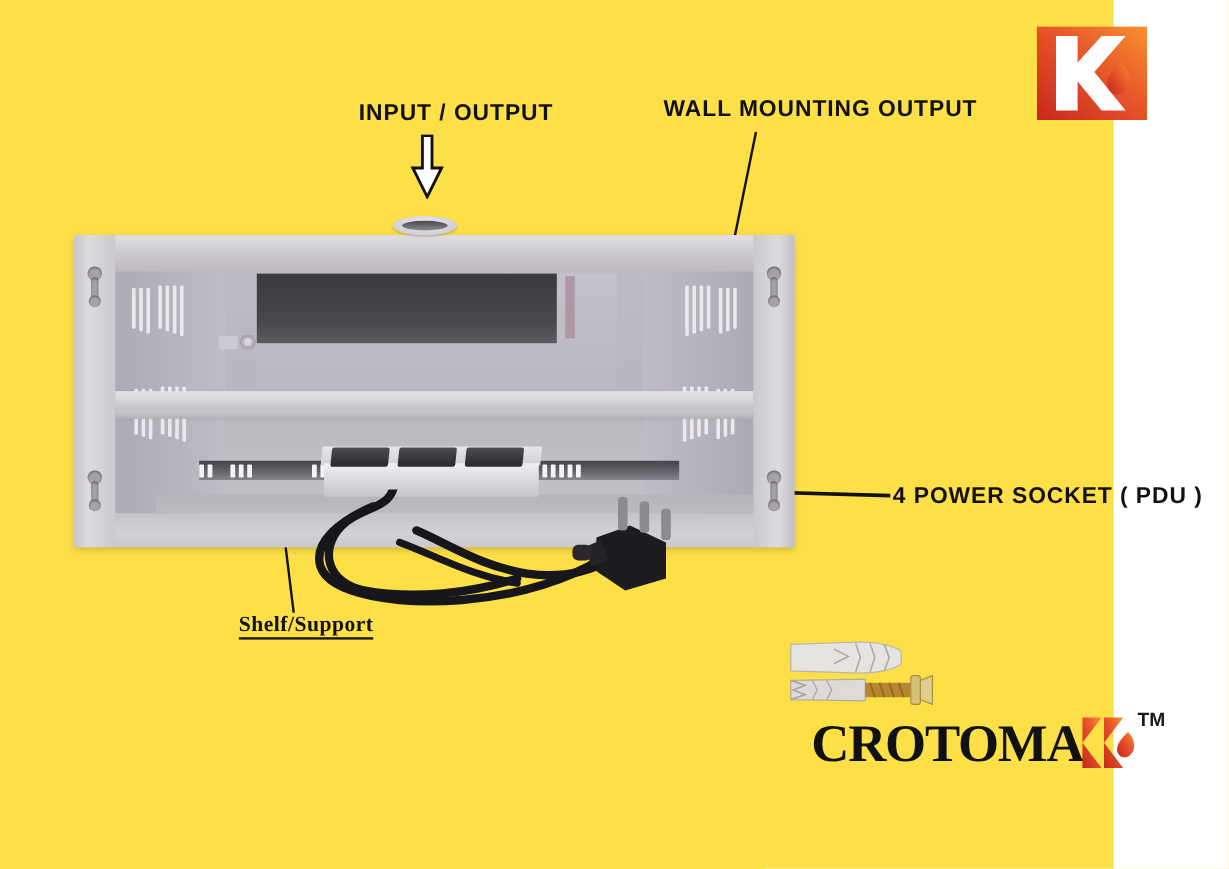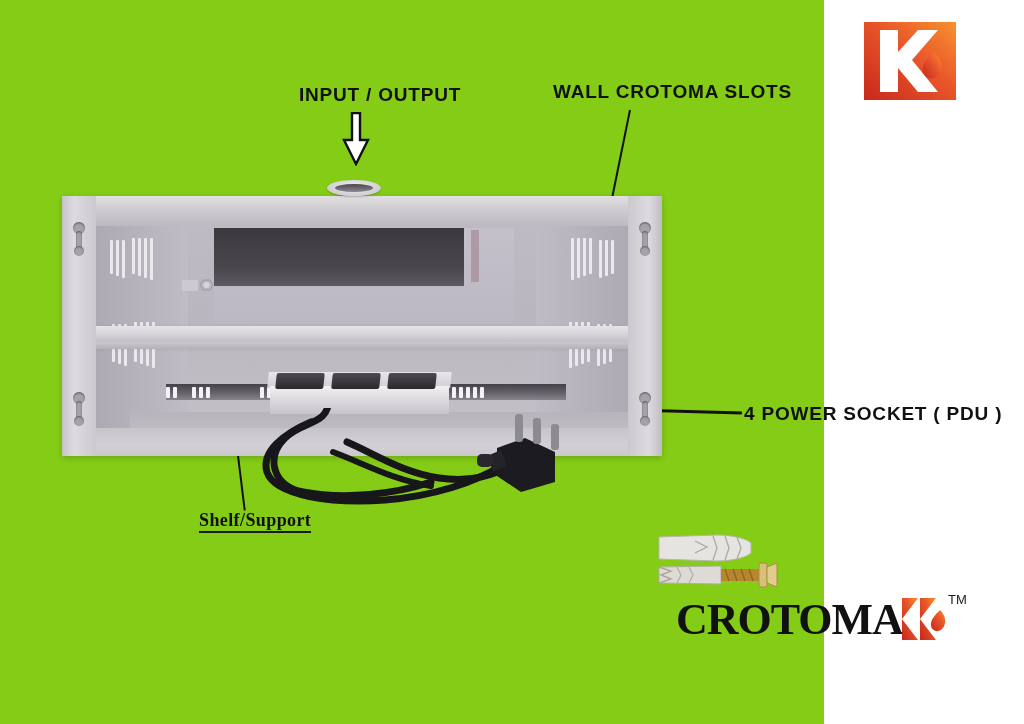--- a/index.html
+++ b/index.html
@@ -1,21 +1,21 @@
 <!DOCTYPE html>
 <html><head>
 <meta charset="utf-8">
 <style>
   html,body{margin:0;padding:0;}
   body{
     width:1024px;height:724px;background:#ffffff;
     font-family:"Liberation Sans", sans-serif;
     overflow:hidden;position:relative;
   }
-  #stage{position:absolute;left:0;top:0;width:824px;height:724px;background:#84cc16;}
+  #stage{position:absolute;left:0;top:0;width:928px;height:724px;background:#fde047;}
 
   
   .abs{position:absolute;}
 
   
   .callout{
     position:absolute;
     font-family:"Liberation Sans", sans-serif;
     font-weight:bold;
     color:#111111;
@@ -199,21 +199,21 @@
   #logo-bottom{left:676px;top:592px;width:290px;height:56px;}
   #logo-text{
     position:absolute;left:0;top:2px;
     font-family:Liberation Serif, serif;
     font-weight:bold;font-size:44px;letter-spacing:-1px;color:#111111;
   }
   #logo-k{position:absolute;left:224px;top:4px;width:48px;height:46px;}
   #logo-tm{
     position:absolute;left:272px;top:0px;
     font-family:"Liberation Sans", sans-serif;
-    font-size:13px;font-weight:normal;color:#1a1a1a;
+    font-size:16px;font-weight:bold;color:#1a1a1a;
   }
 </style>
 </head>
 <body>
 
 <div id="stage">
 
   <div class="abs" id="logo-mark">
     <svg width="92" height="78" viewBox="0 0 92 78">
       <defs>
@@ -225,21 +225,21 @@
       </defs>
       <rect x="0" y="0" width="92" height="78" fill="url(#gmark)"></rect>
       <path d="M16 8 L34 8 L34 30 L54 8 L74 8 L48 38 L74 70 L54 70 L34 46 L34 70 L16 70 Z" fill="#ffffff"></path>
       <path d="M70 30 C78 38 80 46 74 53 C69 59 61 57 59 50 C57 43 63 36 70 30 Z" fill="url(#gmark)"></path>
       <path d="M62 10 L80 10 L62 33 Z" fill="#ffffff" opacity="0"></path>
     </svg>
   </div>
 
   <div class="callout" id="lbl-io">INPUT / OUTPUT</div>
 
-  <div class="callout" id="lbl-wall">WALL CROTOMA SLOTS</div>
+  <div class="callout" id="lbl-wall">WALL MOUNTING OUTPUT</div>
 
   <div class="callout" id="lbl-pdu">4 POWER SOCKET ( PDU )</div>
 
   <div class="callout" id="lbl-shelf">Shelf/Support</div>
 
 
   <div class="leader" id="leader-wall"></div>
   <div class="leader" id="leader-shelf"></div>
   <div class="leader" id="leader-pdu"></div>
 

